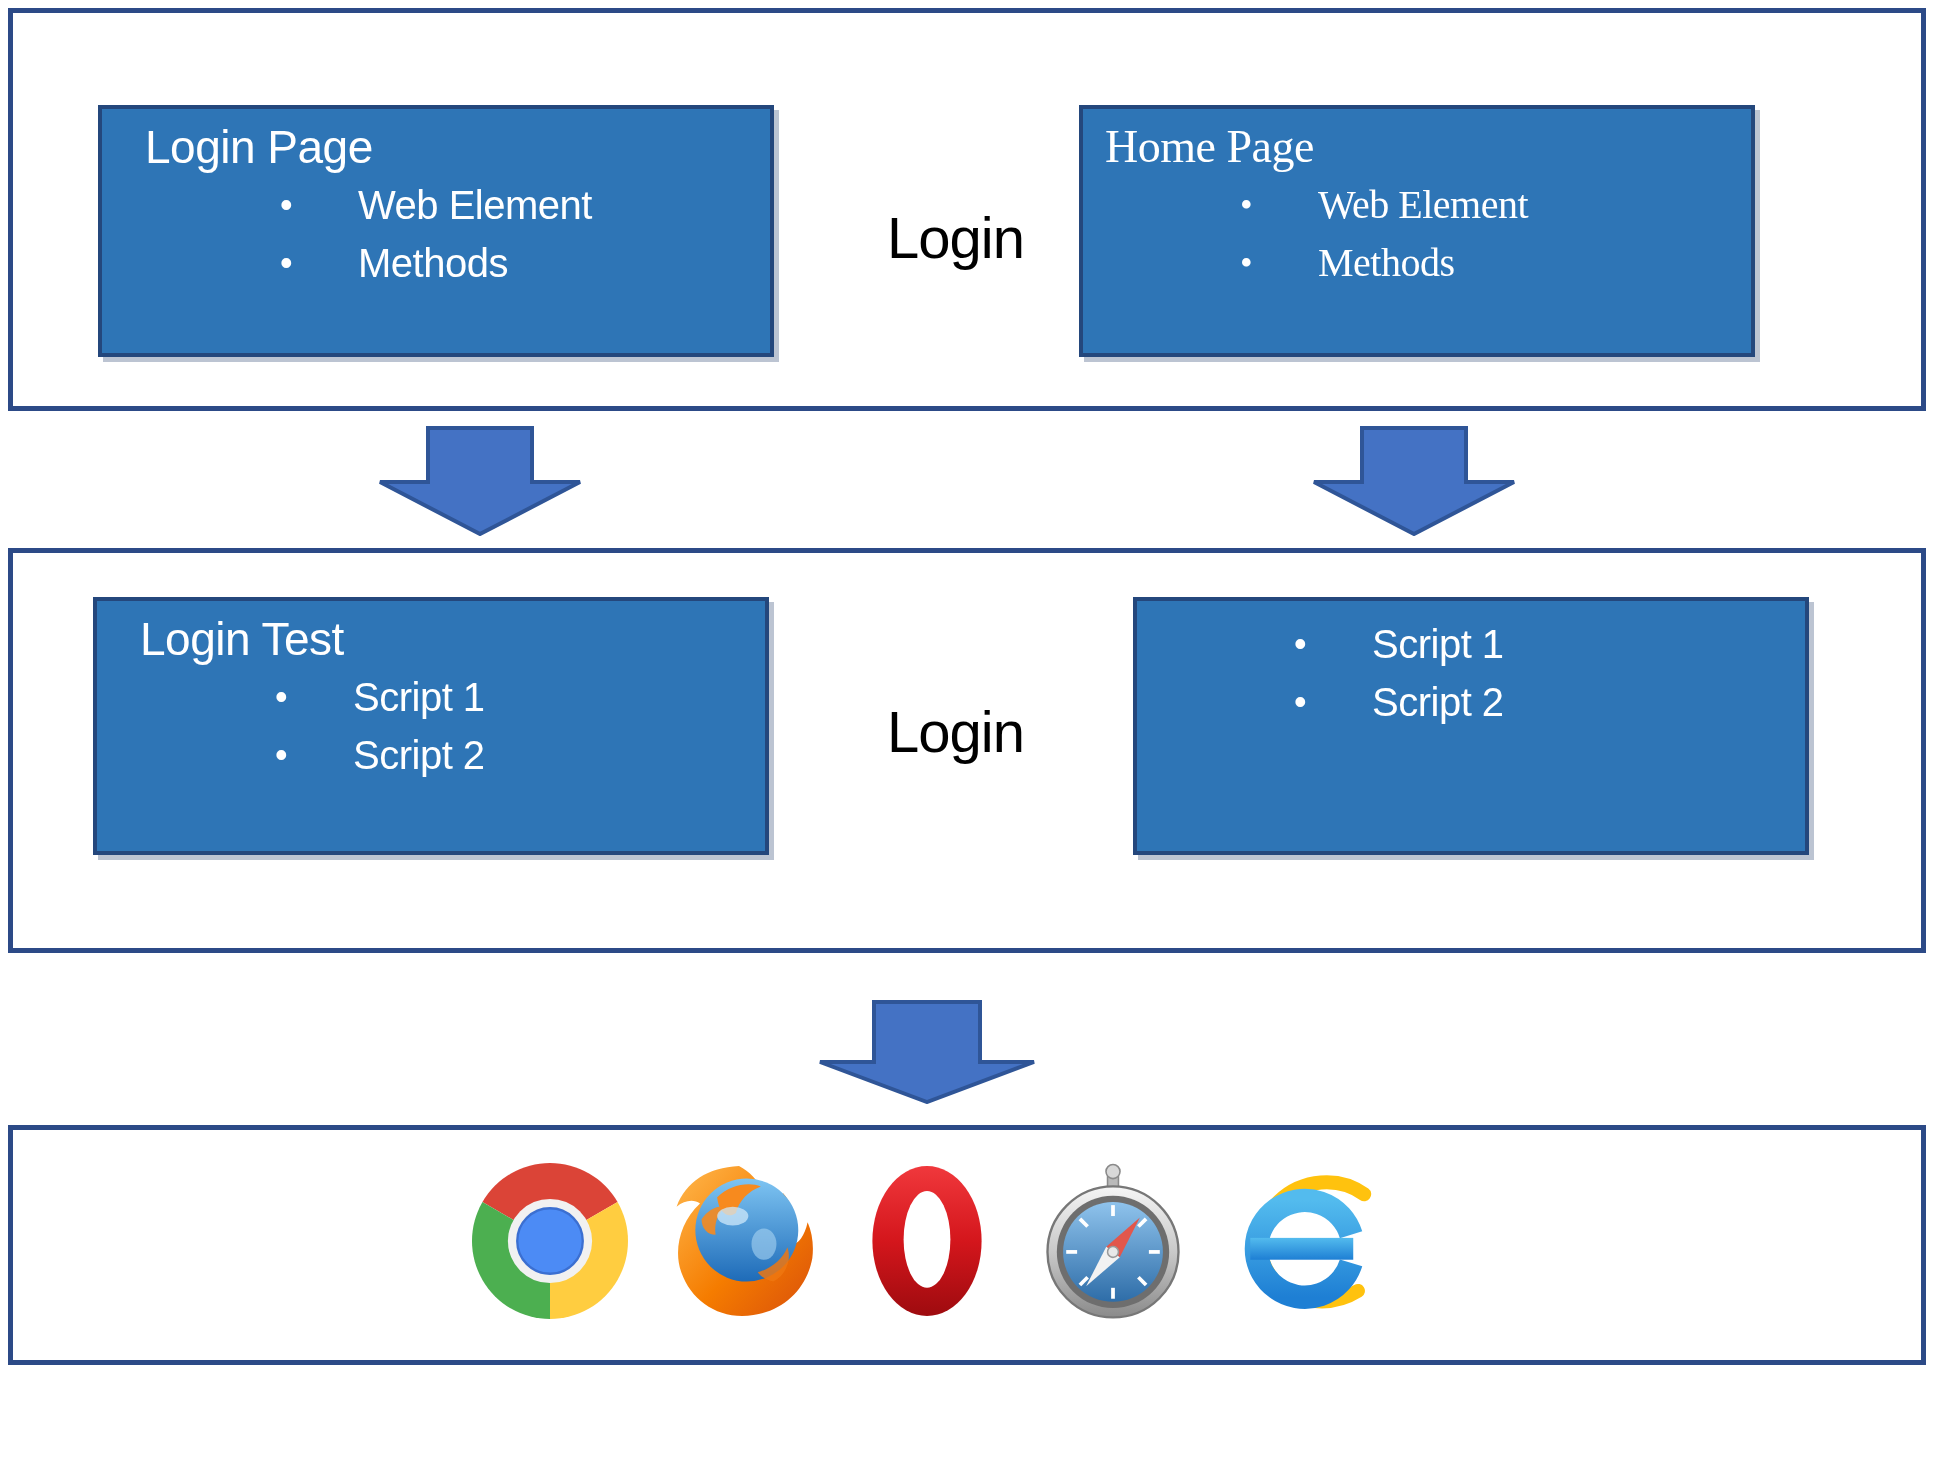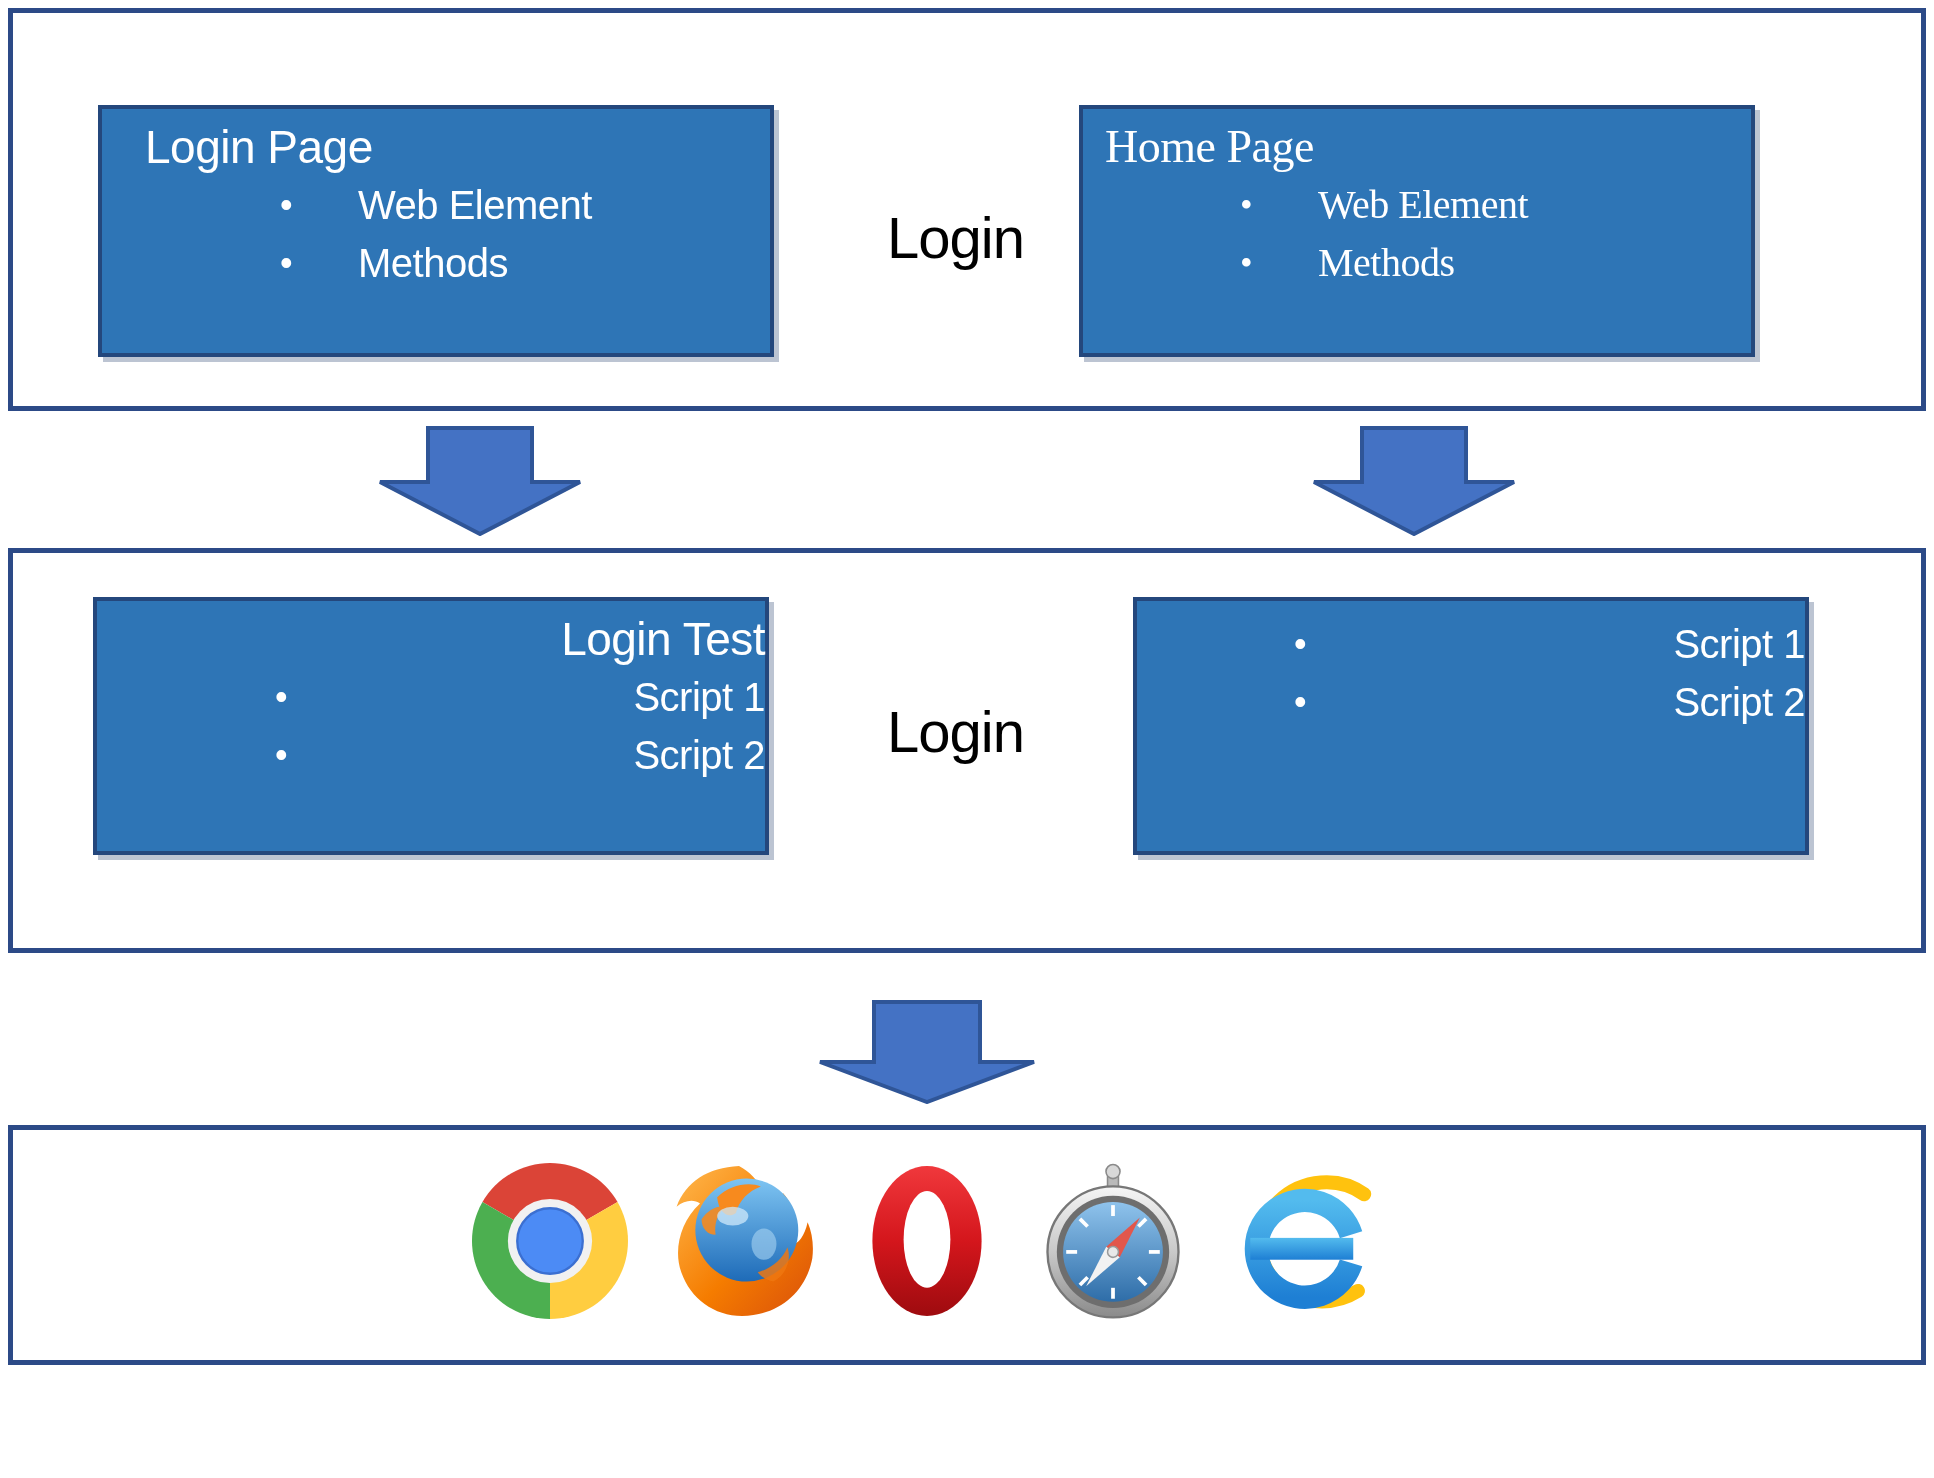--- a/index.html
+++ b/index.html
@@ -28,21 +28,21 @@
   .pom-box{
     position:absolute;width:676px;
     background:var(--box-fill);
     border:4px solid var(--box-border);
     box-shadow:5px 5px 0 rgba(33,61,107,0.30);
     color:var(--box-text);
     padding:12px 0 0 22px;
     letter-spacing:-0.5px;
   }
   .row-page{top:100px;height:252px;}
-  .row-test{top:592px;height:258px;text-align:right;}
+  .row-test{top:592px;height:258px;}
   .bx-left{left:85px;padding-left:43px;}
   .bx-right{left:1130px;}
   .pom-box h3{
     font-size:46px;font-weight:400;line-height:1.15;color:var(--box-text);
   }
   .pom-box ul{margin-top:2px;}
   .pom-box li{
     list-style:none;position:relative;
     padding-left:213px;font-size:40px;line-height:58px;font-weight:400;
   }

